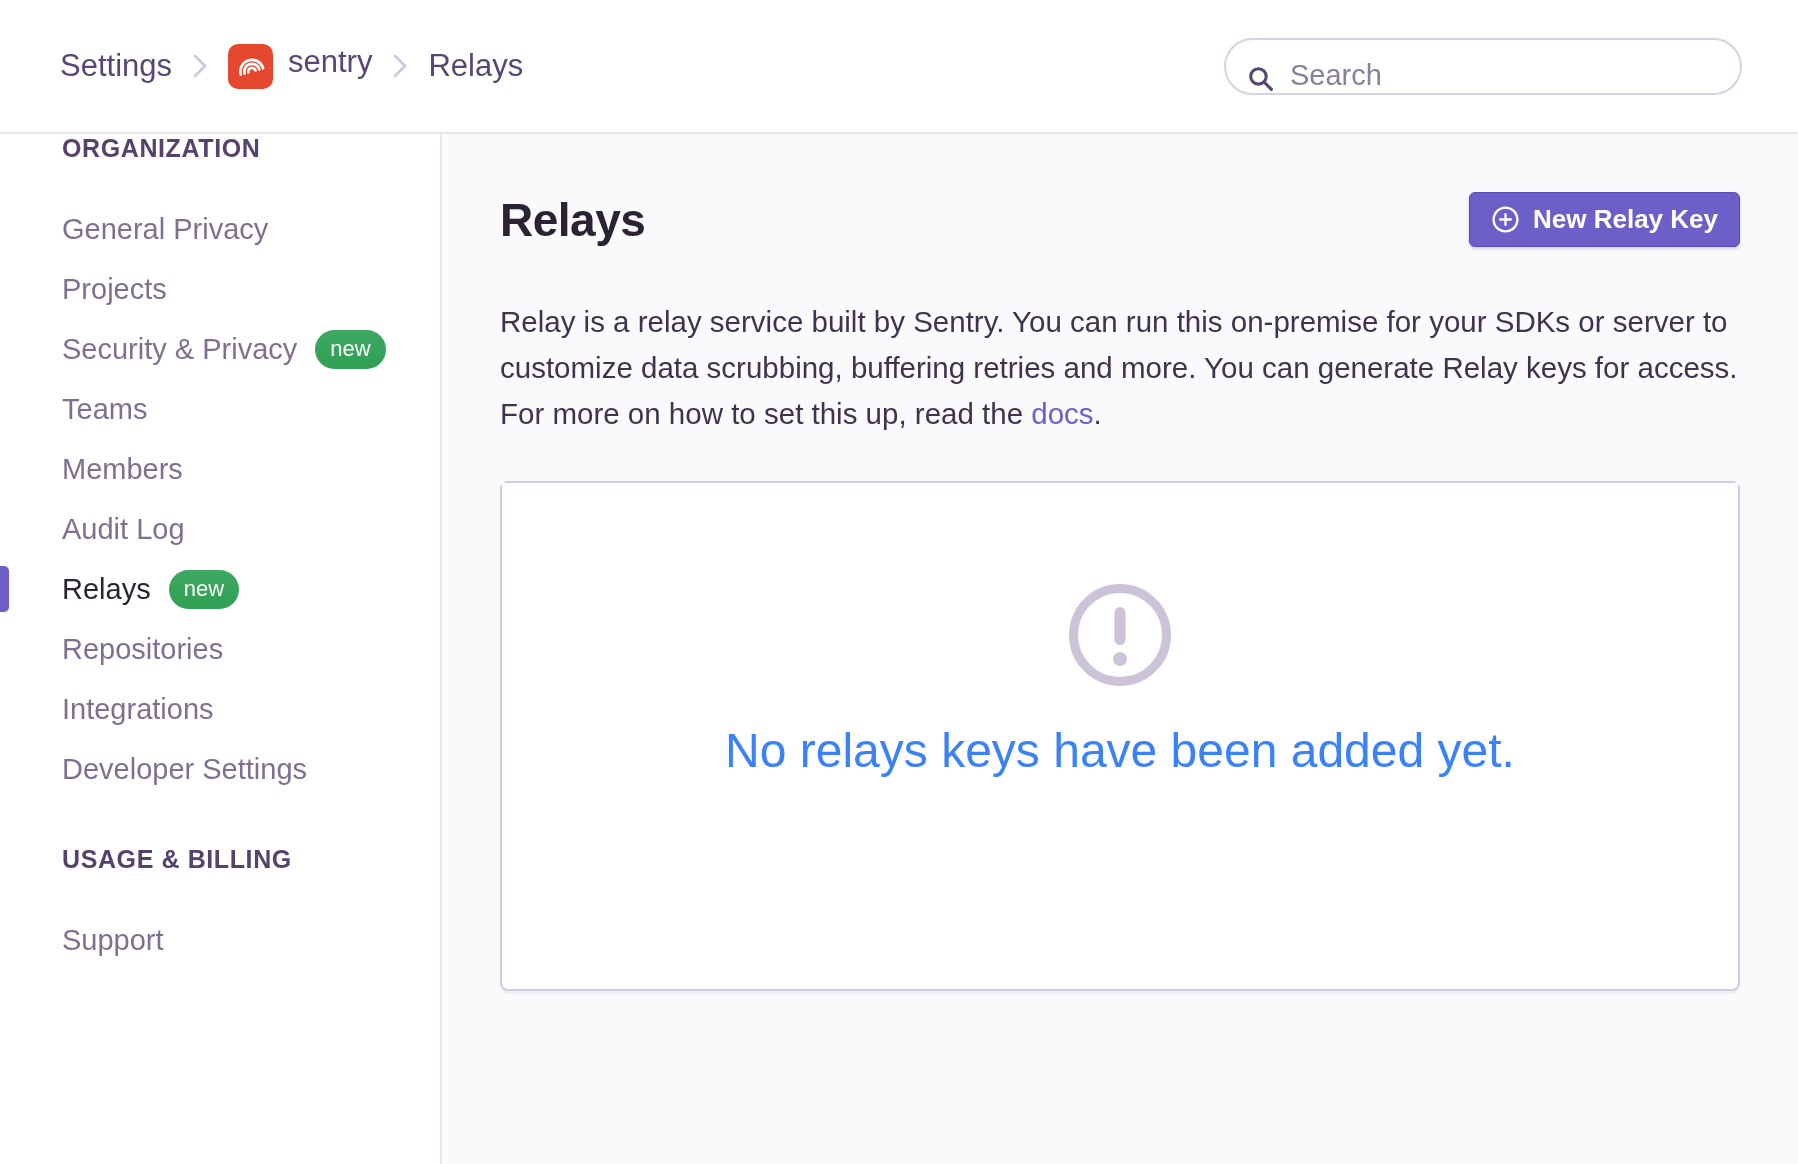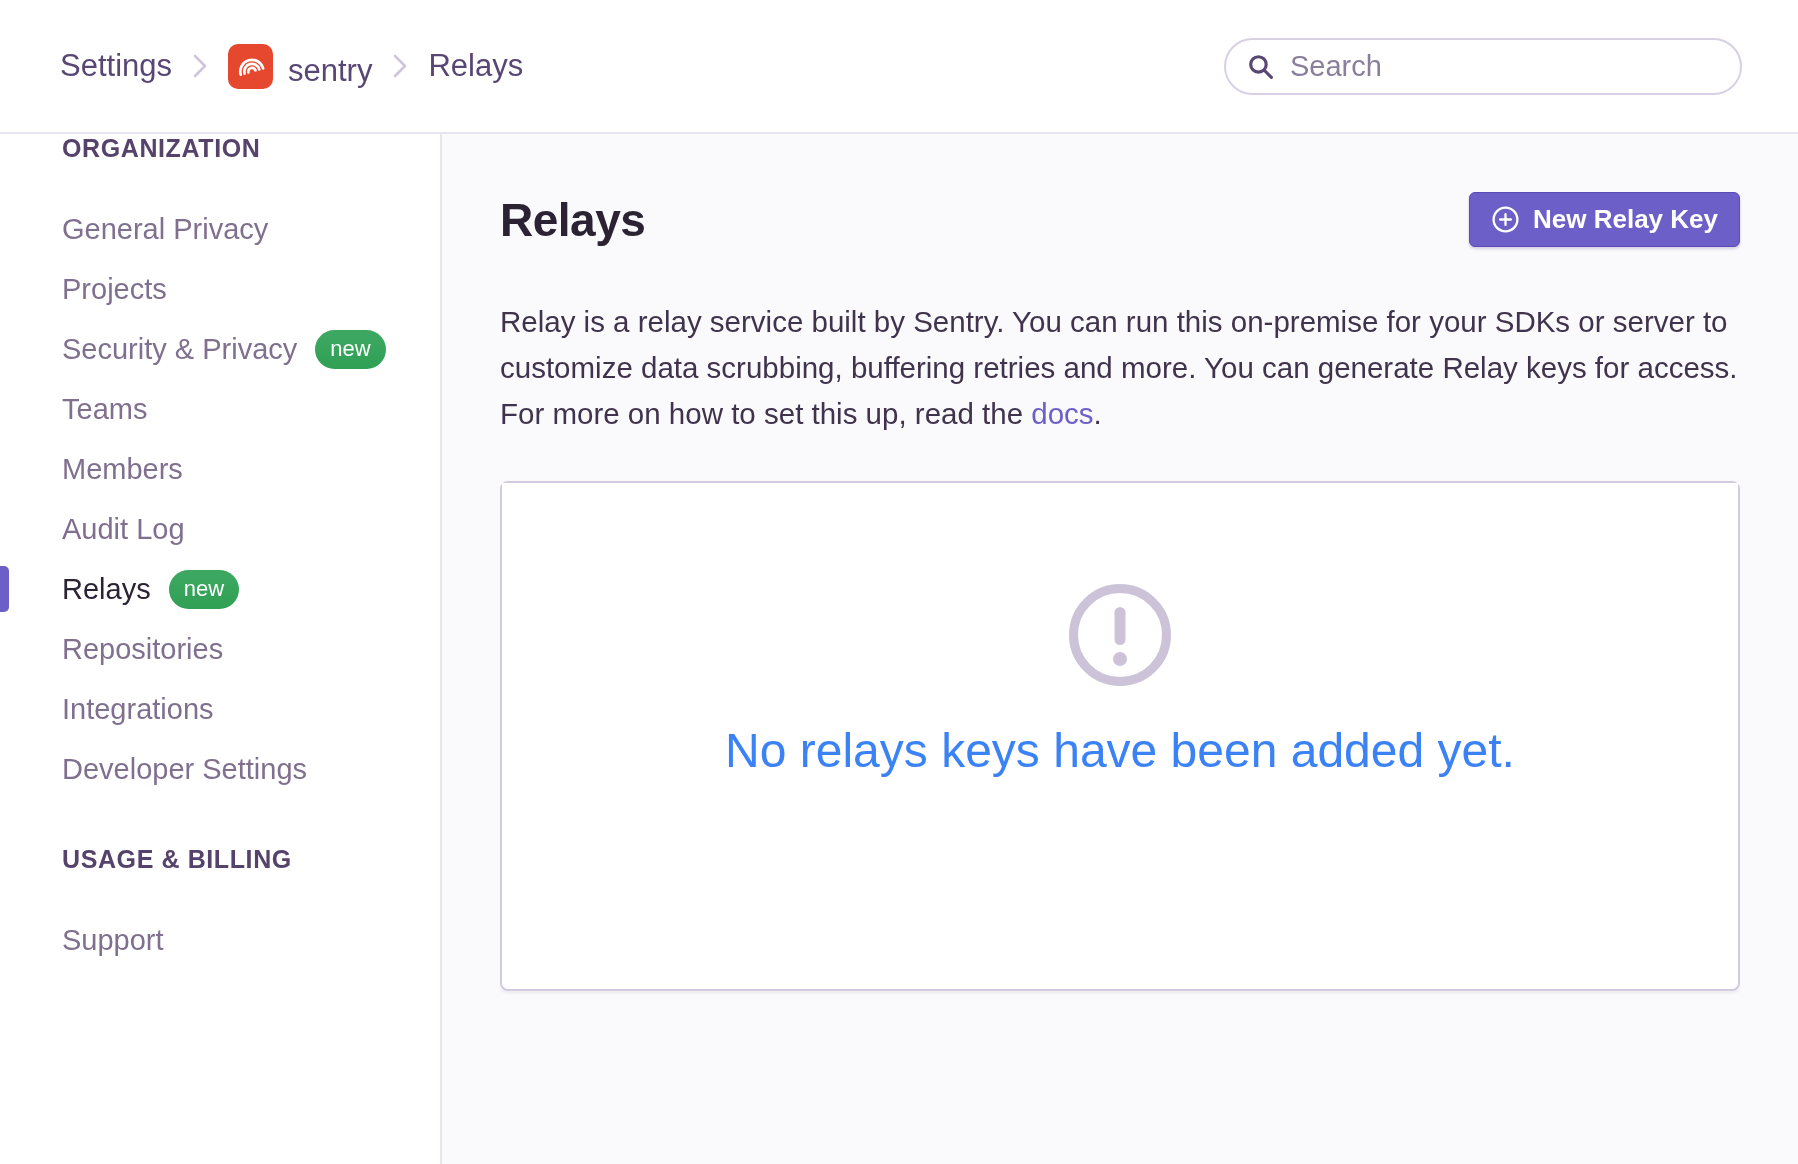--- a/index.html
+++ b/index.html
@@ -13,31 +13,31 @@
 
   
   .topbar {
     height:134px; background:#ffffff;
     border-bottom:2px solid #E9E5EE;
     display:flex; align-items:center;
     padding:0 56px 0 60px;
   }
   .breadcrumb { display:flex; align-items:center; gap:20px; font-size:31px; color:#584774; }
   .crumb { cursor:pointer; }
-  .crumb-org { display:flex; align-items:flex-end; gap:15px; cursor:pointer; }
+  .crumb-org { display:flex; align-items:flex-start; gap:15px; cursor:pointer; }
   .sentry-logo {
     width:45px; height:45px; border-radius:10px; background:#E5472F;
     display:flex; align-items:center; justify-content:center;
   }
   .crumb-sep { display:flex; align-items:center; }
 
   .search-box {
     margin-left:auto; width:518px; height:57px;
     border:2px solid #D8D0E3; border-radius:29px;
-    background:#ffffff; display:flex; align-items:center;
+    background:#ffffff; display:flex; align-items:flex-end;
     padding:0 20px; gap:13px;
   }
   .search-box input {
     border:none; outline:none; background:transparent;
     font-family:"Liberation Sans", sans-serif;
     font-size:29px; color:#2B2233; flex:1; min-width:0;
   }
   .search-box input::placeholder { color:#8A7F9B; opacity:1; }
 
   

